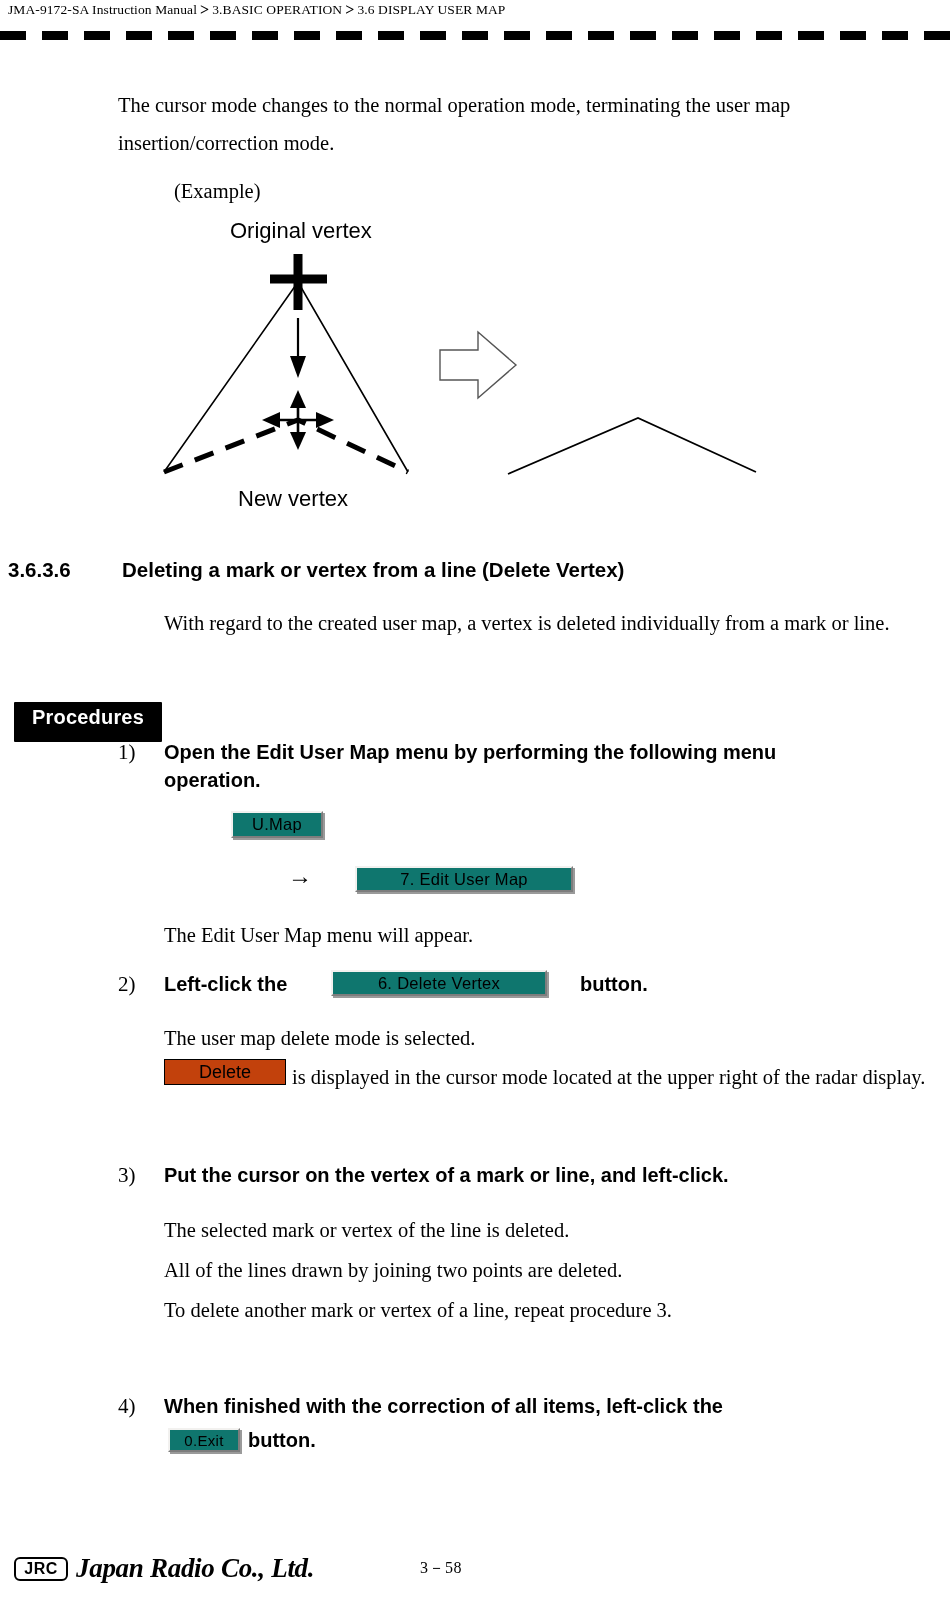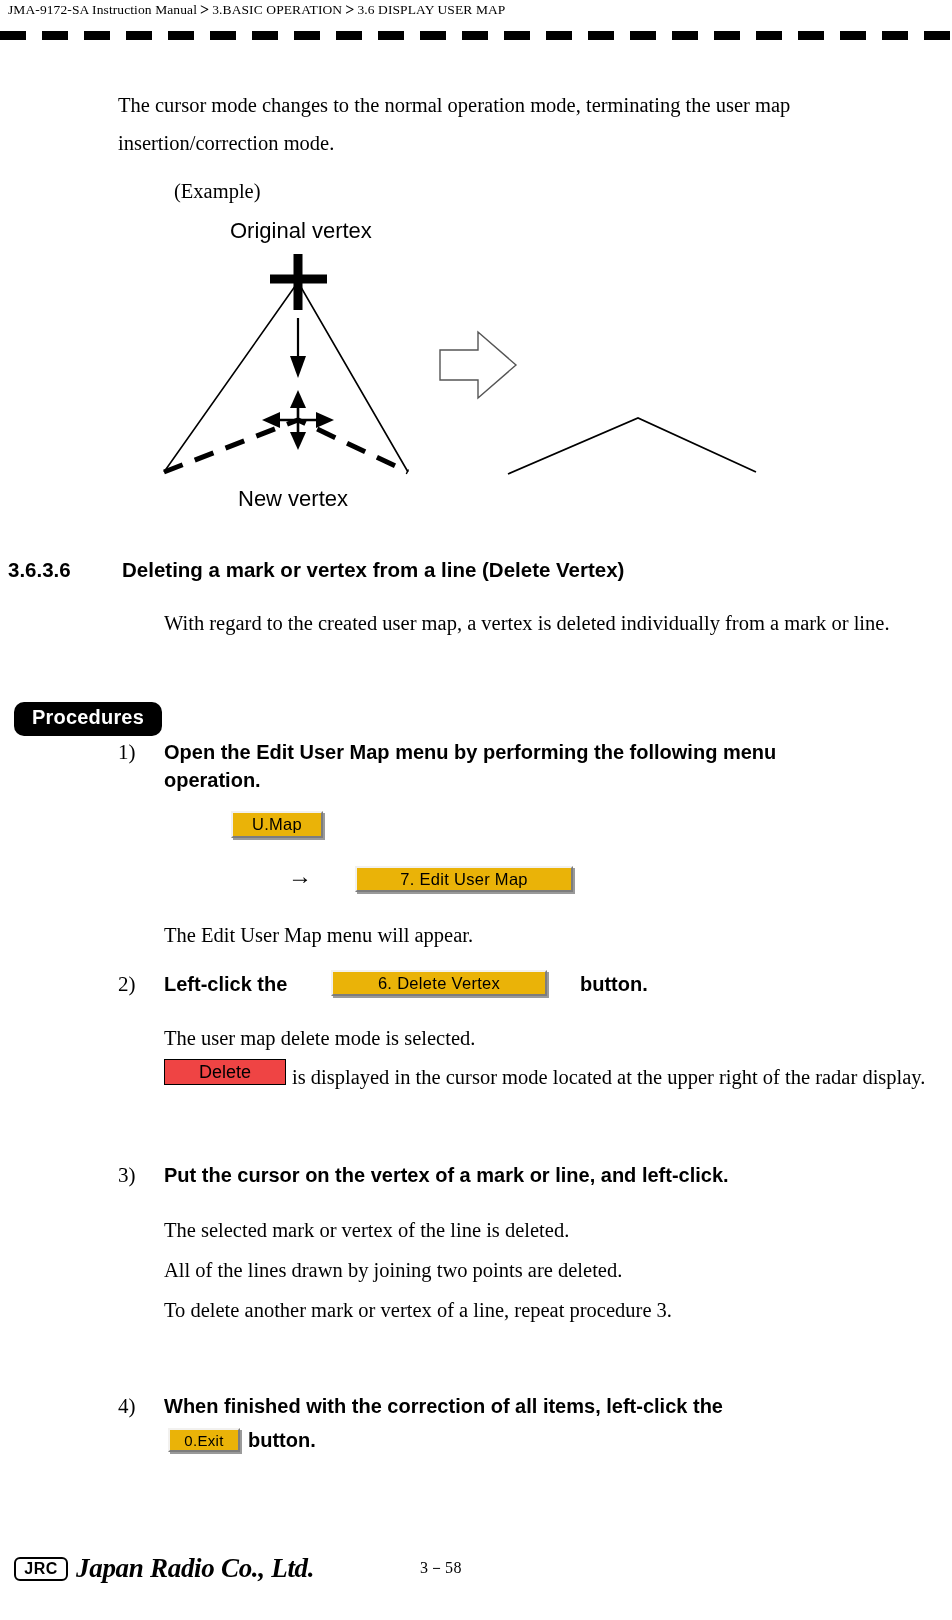--- a/index.html
+++ b/index.html
@@ -107,57 +107,57 @@
     font-size: 20.5px;
     white-space: nowrap;
   }
 
   
   .proc-badge {
     position: absolute;
     left: 14px;
     top: 702px;
     width: 148px;
-    height: 34px;
+    height: 40px;
     background: #000;
-    border-radius: 10px;
+    border-radius: 1px;
     color: #fff;
     font-family: "Liberation Sans", sans-serif;
     font-weight: bold;
     font-size: 20px;
     line-height: 30px;
     text-align: center;
     letter-spacing: 0.2px;
   }
 
   
   .uibtn {
     position: absolute;
     box-sizing: border-box;
-    background: #eab308;
+    background: #0f766e;
     border-top: 2px solid #f2f1ef;
     border-left: 2px solid #f2f1ef;
     border-right: 2px solid #7d7d7d;
     border-bottom: 2px solid #7d7d7d;
     box-shadow: 2px 2px 0 #9a9a9a;
     font-family: "Liberation Sans", sans-serif;
     font-size: 16.5px;
     color: #000;
     text-align: center;
     white-space: nowrap;
     display: flex;
     align-items: center;
     justify-content: center;
     letter-spacing: 0.3px;
   }
   
   .flatbox {
     position: absolute;
     box-sizing: border-box;
-    background: #ef4444;
+    background: #c2410c;
     border: 1.5px solid #000;
     font-family: "Liberation Sans", sans-serif;
     font-size: 18px;
     color: #000;
     display: flex;
     align-items: center;
     justify-content: center;
     white-space: nowrap;
   }
   .arrow-glyph {

